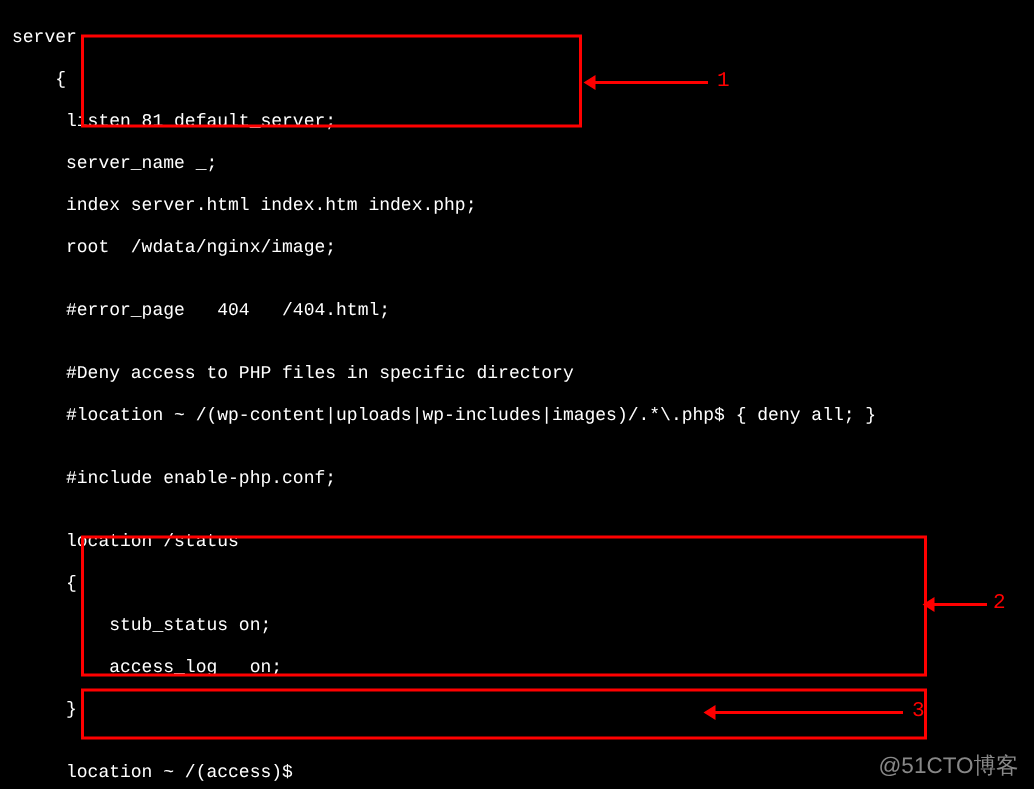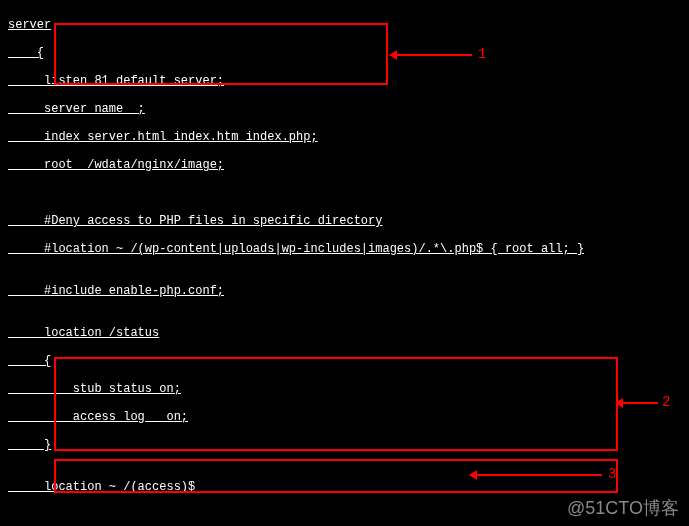--- a/index.html
+++ b/index.html
@@ -13,21 +13,21 @@
       height: 526px;
       position: relative;
       overflow: hidden;
     }
     .code-area {
       padding: 4px 0 0 8px;
       line-height: 14px;
       white-space: pre;
       position: relative;
     }
-    .line { white-space: pre; text-decoration: underline; }
+    .line { white-space: pre; }
     .box {
       position: absolute;
       border: 2px solid #f00;
       pointer-events: none;
     }
     .box1 { left: 54px; top: 23px; width: 330px; height: 58px; }
     .box2 { left: 54px; top: 357px; width: 560px; height: 90px; }
     .box3 { left: 54px; top: 459px; width: 560px; height: 30px; }
     .arrow {
       position: absolute;
@@ -52,38 +52,39 @@
       font-family: "Courier New", monospace;
     }
     .label1 { left: 478px; top: 46px; }
     .label2 { left: 662px; top: 394px; }
     .label3 { left: 608px; top: 466px; }
     .watermark {
       position: absolute;
       right: 10px;
       bottom: 6px;
       color: #888;
-      font-size: 18px;
+      font-size: 15px;
       font-family: sans-serif;
     }
   </style>
 </head>
 <body>
 
 <div class="code-area">
 <div class="line">server</div>
 <div class="line">    {</div>
 <div class="line">     listen 81 default_server;</div>
 <div class="line">     server_name _;</div>
 <div class="line">     index server.html index.htm index.php;</div>
 <div class="line">     root  /wdata/nginx/image;</div>
 <div class="line"></div>
+<div class="line">     #error_page   404   /404.html;</div>
 <div class="line"></div>
 <div class="line">     #Deny access to PHP files in specific directory</div>
-<div class="line">     #location ~ /(wp-content|uploads|wp-includes|images)/.*\.php$ { root all; }</div>
+<div class="line">     #location ~ /(wp-content|uploads|wp-includes|images)/.*\.php$ { deny all; }</div>
 <div class="line"></div>
 <div class="line">     #include enable-php.conf;</div>
 <div class="line"></div>
 <div class="line">     location /status</div>
 <div class="line">     {</div>
 <div class="line">         stub_status on;</div>
 <div class="line">         access_log   on;</div>
 <div class="line">     }</div>
 <div class="line"></div>
 <div class="line">     location ~ /(access)$</div>

